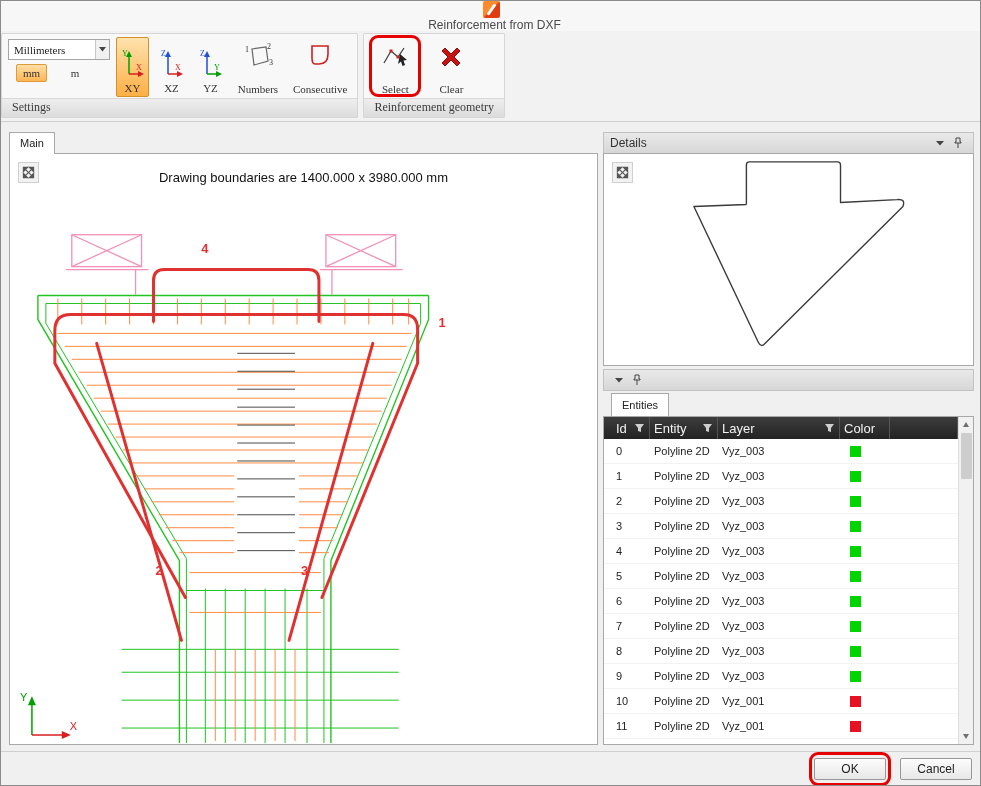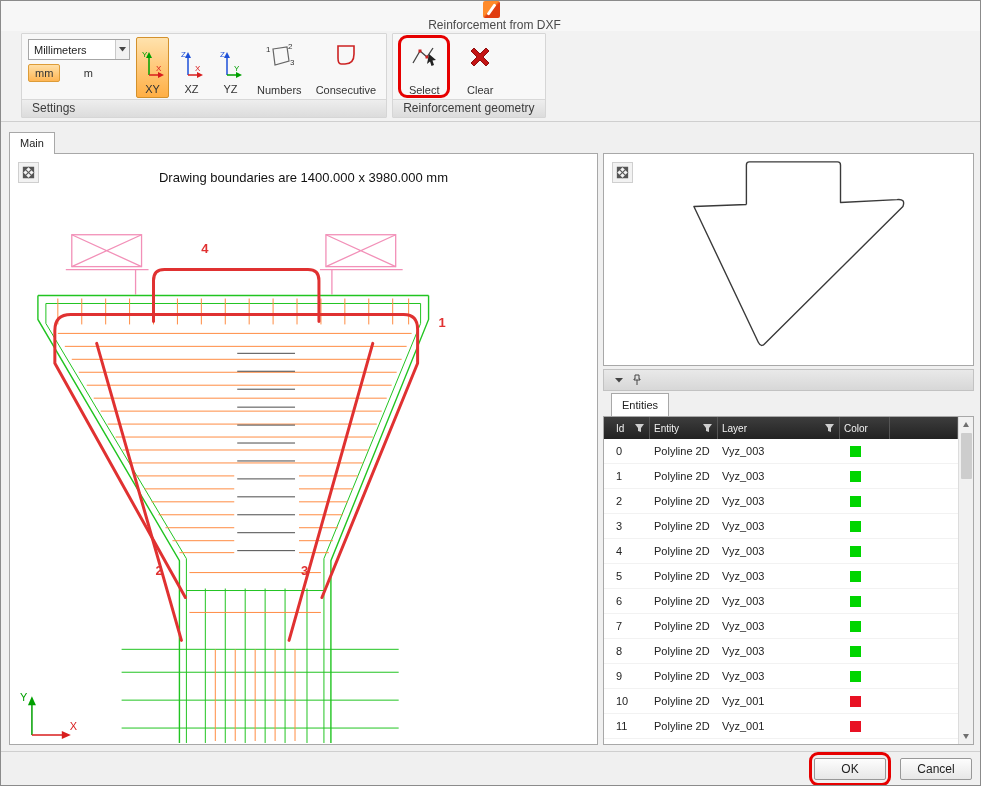--- a/index.html
+++ b/index.html
@@ -8,30 +8,30 @@
 
   
   .titlebar { position:absolute; top:0; left:0; right:0; height:30px; background:#f7f7f7; display:flex; align-items:center; padding-left:8px;flex-direction:column; }
   .app-icon { width:17px; height:17px; border-radius:2px; background:linear-gradient(135deg,#ff8a2a 0 45%,#e03c10 55% 100%); margin-right:7px; position:relative; flex:0 0 auto; }
   .app-icon::after { content:""; position:absolute; left:7px; top:2px; width:3px; height:13px; background:#fff; transform:rotate(35deg); border-radius:1px; }
   .window-title { font-size:12px; color:#4a4a4a; }
   .win-controls { margin-left:auto; display:flex; height:100%; }
   .win-btn { width:40px; display:flex; align-items:center; justify-content:center; font-size:13px; color:#5f5f5f; }
 
   
-  .ribbon { position:absolute; top:30px; left:0; right:0; height:91px; background:#f2f2f2; border-bottom:1px solid #cfcfcf; display:flex; gap:5px; padding:2px 20px 3px; }
+  .ribbon { position:absolute; top:30px; left:0; right:0; height:91px; background:#f2f2f2; border-bottom:1px solid #cfcfcf; display:flex; gap:5px; padding:2px 0 3px;font-family:Liberation Serif, serif; }
   .rgroup { border:1px solid #d6d6d6; background:#f8f8f8; display:flex; flex-direction:column; border-radius:1px; }
   .rgroup-body { flex:1; display:flex; padding:3px 6px 1px; gap:6px; align-items:stretch; }
   .rgroup-label { font-size:12px; color:#3c3c3c; text-align:left; padding:1px 10px 2px; background:linear-gradient(#eeeeee,#dcdcdc); border-top:1px solid #d8d8d8; }
 
   .units-col { width:102px; display:flex; flex-direction:column; padding-top:2px; }
   .dd { height:21px; border:1px solid #a6a6a6; background:#fff; display:flex; align-items:stretch; font-size:11px; color:#222; }
   .dd-text { flex:1; display:flex; align-items:center; padding:0 5px; white-space:nowrap; }
   .dd-arrow { width:14px; border-left:1px solid #c9c9c9; background:#f1f1f1; display:flex; align-items:center; justify-content:center; }
-  .unit-row { display:flex; gap:15px; margin-top:4px; }
+  .unit-row { display:flex; gap:15px; margin-top:4px;margin-left:8px; }
   .unit-btn { font-size:11px; color:#333; padding:2px 6px; border:1px solid transparent; border-radius:2px; min-width:26px; text-align:center; }
   .unit-btn.sel { background:linear-gradient(#ffdfa6,#ffb654); border-color:#dd9c38; }
 
   .plane-btn { width:33px; display:flex; flex-direction:column; align-items:center; justify-content:flex-end; padding:2px 1px 2px; border:1px solid transparent; border-radius:2px; font-size:11px; color:#333; gap:1px; }
   .plane-btn.sel { background:linear-gradient(#ffe2ad,#ffaf45); border-color:#d3912c; }
 
   .tol-col { display:flex; flex-direction:column; gap:6px; padding-top:4px; font-size:11px; color:#333; }
   .tol-row { display:flex; align-items:center; gap:6px; height:19px; }
   .tol-label { width:66px; }
   .tol-input { width:44px; height:18px; border:1px solid #a6a6a6; font:inherit; font-size:11px; padding:0 4px; background:#fff; }
@@ -54,21 +54,21 @@
   .panel-header { position:absolute; left:602px; width:371px; height:22px; background:linear-gradient(#e9e9e9,#d7d7d7); border:1px solid #c2c2c2; display:flex; align-items:center; padding:0 6px; font-size:12px; color:#333; }
   .ph-details { top:131px; }
   .ph-data { top:368px; }
   .ph-title { flex:1; }
   .ph-icon { width:18px; height:16px; display:flex; align-items:center; justify-content:center; }
 
   .details-body { position:absolute; top:152px; left:602px; width:371px; height:213px; background:#fff; border:1px solid #a8a8a8; }
 
   .entities-tab { position:absolute; top:392px; left:610px; height:23px; background:#fff; border:1px solid #a8a8a8; border-bottom:0; font-size:11px; color:#222; padding:5px 10px 0; z-index:2; }
   .table-wrap { position:absolute; top:415px; left:602px; width:371px; height:329px; background:#fff; border:1px solid #a8a8a8; overflow:hidden; }
-  .thead { display:grid; grid-template-columns:38px 68px 122px 50px 1fr; height:22px; background:linear-gradient(#3d3d3d,#222); color:#f2f2f2; font-size:10px; padding-left:8px; margin-right:15px; }
+  .thead { display:grid; grid-template-columns:38px 68px 122px 50px 1fr; height:22px; background:linear-gradient(#3d3d3d,#222); color:#f2f2f2; font-size:13px; padding-left:8px; margin-right:15px; }
   .th { display:flex; align-items:center; padding:0 4px; border-right:1px solid #555; justify-content:space-between; gap:4px; }
   .tbody { position:absolute; top:22px; left:0; right:15px; bottom:0; overflow:hidden; background:#fff; }
   .trow { display:grid; grid-template-columns:38px 68px 122px 50px 1fr; height:25px; padding-left:8px; font-size:11px; color:#222; border-bottom:1px solid #f2f2f2; align-items:center; }
   .trow > div { padding:0 4px; overflow:hidden; white-space:nowrap; }
   .swatch { display:inline-block; width:11px; height:11px; margin-left:6px; vertical-align:middle; }
 
   .vscroll { position:absolute; top:0; right:0; bottom:0; width:15px; background:#f1f1f1; border-left:1px solid #dcdcdc; }
   .vs-btn { position:absolute; left:0; right:0; height:15px; display:flex; align-items:center; justify-content:center; }
   .vs-up { top:0; } .vs-down { bottom:0; }
   .tri-up { width:0; height:0; border-left:3.5px solid transparent; border-right:3.5px solid transparent; border-bottom:5px solid #707070; }
@@ -274,20 +274,33 @@
         <line x1="22" y1="583" x2="22" y2="549" stroke="#00a000" stroke-width="1.5"></line>
         <polygon points="22,544 18,553 26,553" fill="#00a000"></polygon>
         <text x="10" y="549" fill="#00a000" font-size="11">Y</text>
         <line x1="22" y1="583" x2="56" y2="583" stroke="#d81e1e" stroke-width="1.5"></line>
         <polygon points="61,583 52,579 52,587" fill="#d81e1e"></polygon>
         <text x="60" y="578" fill="#d81e1e" font-size="11">X</text>
       </g>
     </svg>
   </div>
 
+  <div class="panel-header ph-details">
+    <span class="ph-title">Details</span>
+    <span class="ph-icon">
+      <svg width="8" height="5">
+          <polygon points="0,0 8,0 4,4.5" fill="#444"></polygon>
+        </svg>
+    </span>
+    <span class="ph-icon">
+      <svg width="12" height="12" viewBox="0 0 12 12">
+          <path d="M4,1 H8 V5 H9 V6 H3 V5 H4 Z M6,6 V11" stroke="#444" fill="none" stroke-width="1"></path>
+        </svg>
+    </span>
+  </div>
   <div class="details-body">
     <div class="fit-btn">
       <svg width="17" height="17" viewBox="0 0 20 20">
         <g stroke="#555" stroke-width="1.3" fill="#555">
           <line x1="6.5" y1="6.5" x2="13.5" y2="13.5"></line>
           <line x1="13.5" y1="6.5" x2="6.5" y2="13.5"></line>
           <polygon points="4,4 9,4 4,9"></polygon>
           <polygon points="16,4 11,4 16,9"></polygon>
           <polygon points="4,16 4,11 9,16"></polygon>
           <polygon points="16,16 16,11 11,16"></polygon>

